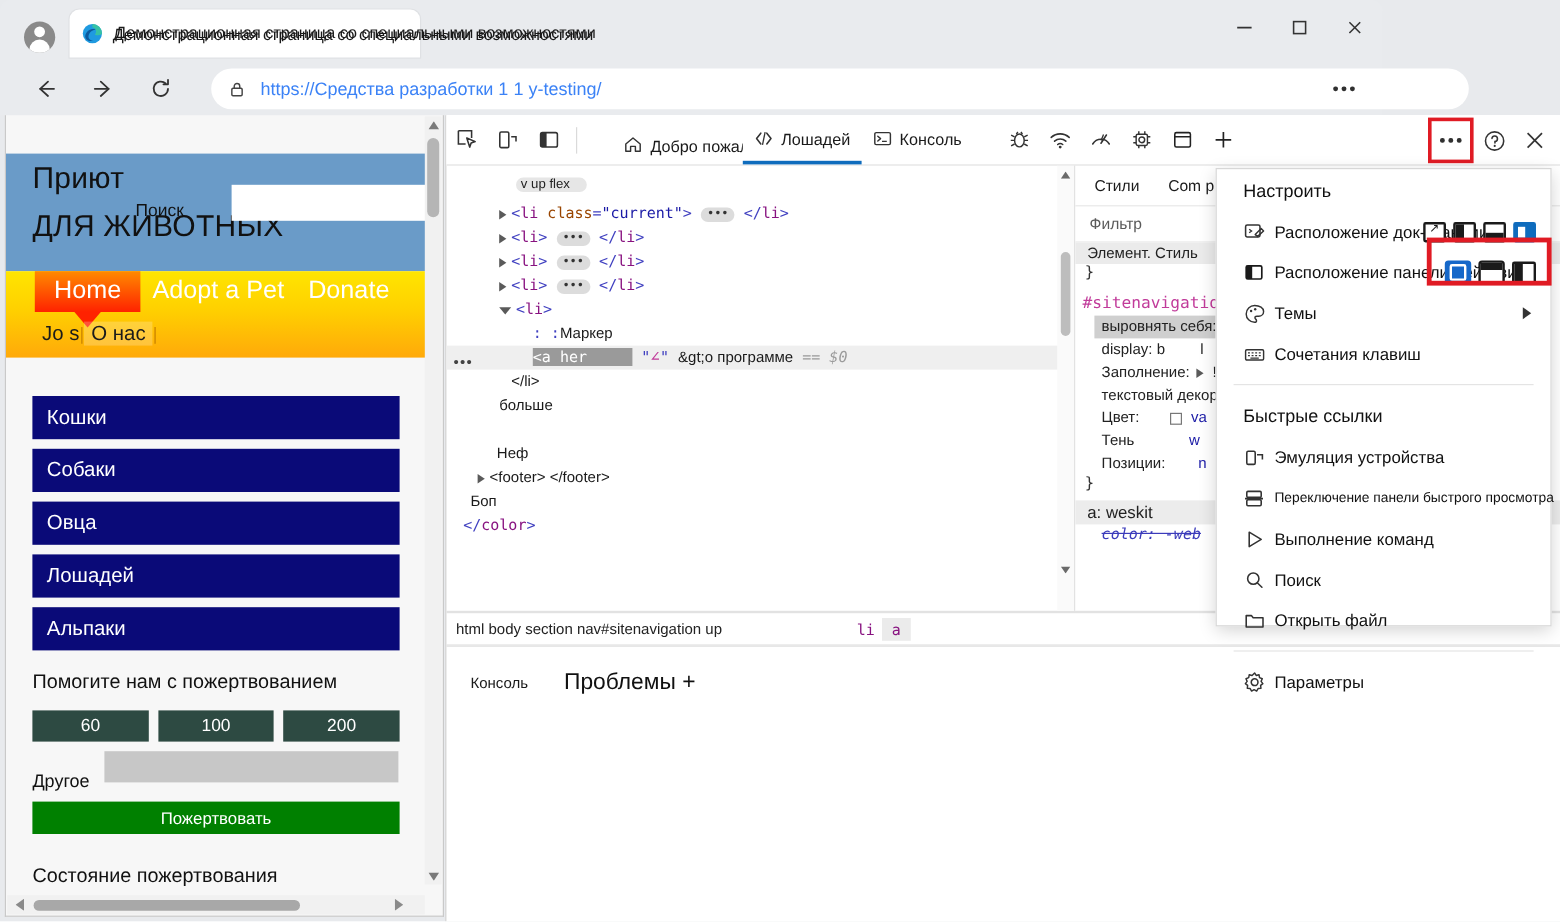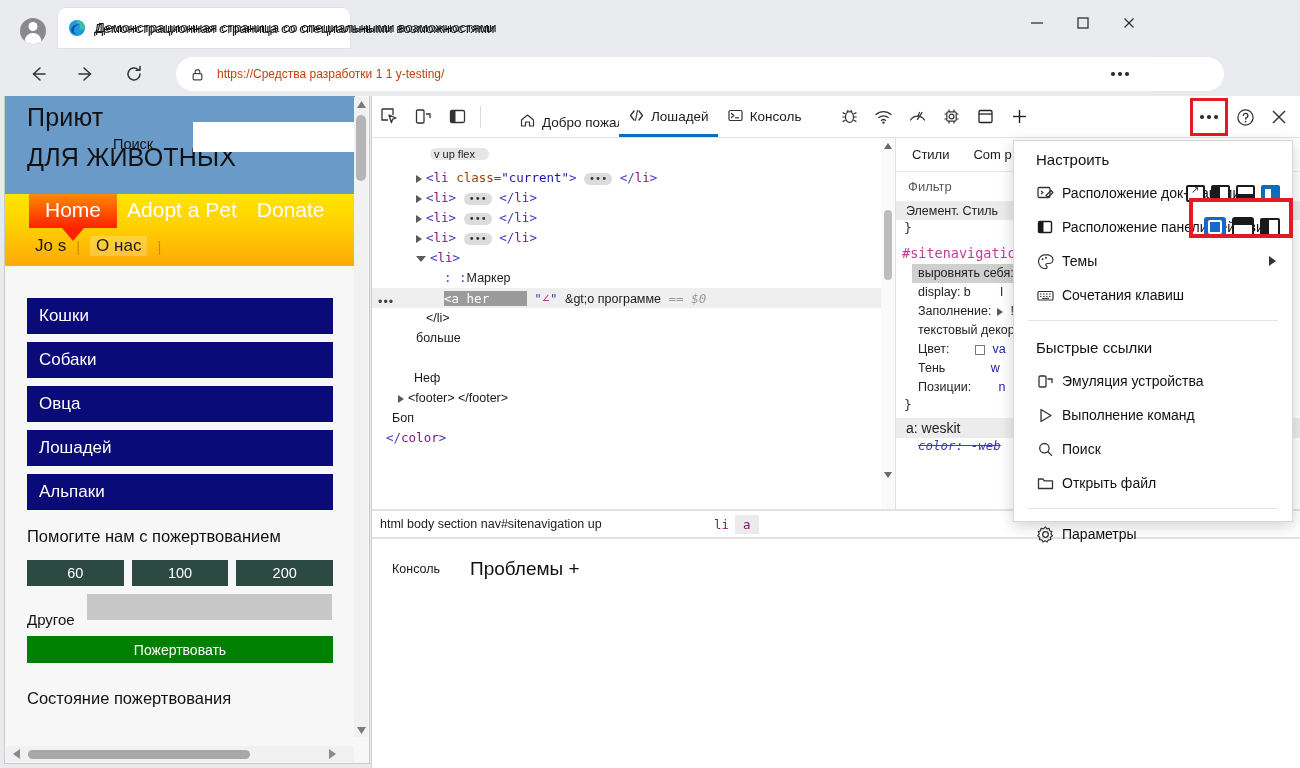--- a/index.html
+++ b/index.html
@@ -59,36 +59,37 @@
 
   .nav-row { position: absolute; left: 0; top: 52px; width: 1300px; height: 44px; display: flex; align-items: center; }
   .nav-btn { width: 40px; height: 40px; margin-left: 8px; display: flex; align-items: center; justify-content: center; }
   .nav-btn:first-child { margin-left: 18px; }
   .omnibox {
     position: absolute; left: 176px; top: 57px; width: 1048px; height: 34px;
     background: #ffffff; border-radius: 17px; display: flex; align-items: center;
     padding: 0 14px;
   }
   .omnibox .lock { margin-right: 12px; display: flex; }
-  .omnibox-text { font-size: 12px; color: #c2410c; white-space: nowrap; }
+  .omnibox-text { font-size: 15px; color: #3b82f6; white-space: nowrap; }
   .chrome-more { position: absolute; right: 14px; top: 58px; width: 36px; height: 32px; display: flex; align-items: center; justify-content: center; }
   .dots { display: flex; gap: 3.5px; }
   .dots i { width: 3.6px; height: 3.6px; border-radius: 50%; background: #303030; display: block; }
 
   
   .viewport {
     position: absolute; left: 4px; top: 96px; width: 366px; height: 668px;
     background: #f7f7f7; overflow: hidden;
     border: 1px solid #c9c9c9; border-top: none;
   }
   .page-inner { position: absolute; left: 0; top: 0; width: 350px; height: 648px; overflow: hidden; }
 
   .site-header {
     position: relative; width: 350px; height: 98px; background: #6a9bc8;
     padding: 6px 0 0 22px;
+    margin-top: 32px;
   }
   .site-title-1 { font-size: 25px; color: #111; letter-spacing: .2px; line-height: 30px; }
   .site-title-2 { font-size: 25px; color: #111; letter-spacing: .2px; line-height: 30px; margin-top: 10px; }
   .search-label { position: absolute; left: 108px; top: 40px; font-size: 14.5px; color: #111; }
   .search-input {
     position: absolute; left: 188px; top: 26px; width: 186px; height: 30px;
     background: #ffffff; border: none;
   }
 
   .navbar {
@@ -101,21 +102,21 @@
     background: linear-gradient(180deg,#ff8a00 0%, #ff2200 100%);
     color: #ffffff; font-size: 21px; padding: 4px 16px 6px 16px; position: relative;
   }
   .nav-item-home::after {
     content: ""; position: absolute; left: 50%; transform: translateX(-50%);
     bottom: -13px; width: 0; height: 0;
     border-left: 11px solid transparent; border-right: 11px solid transparent;
     border-top: 13px solid #ff2200;
   }
   .nav-item { color: #ffffff; font-size: 21px; padding: 4px 10px 6px 10px; }
-  .nav-secondary { display: flex; align-items: center; padding-left: 30px; margin-top: 6px; gap: 10px; }
+  .nav-secondary { display: flex; align-items: center; padding-left: 30px; margin-top: 6px; }
   .nav-sub { font-size: 17px; color: #1b1b1b; position: relative; }
   .nav-sub.boxed { background: rgba(255,255,255,0.22); padding: 0 6px; }
   .nav-sep { color: #d08a00; font-size: 15px; }
 
   .page-body { padding: 0 22px; background: #f7f7f7; width: 350px; }
   .cat-list { padding-top: 32px; }
   .cat-btn {
     background: #0a0a78; color: #ffffff; font-size: 17px;
     height: 36px; display: flex; align-items: center; padding-left: 12px;
     margin-bottom: 8px;
@@ -696,20 +697,30 @@
     <div class="menu-item">
       <span class="mi-ico">
         <svg width="19" height="19" viewBox="0 0 19 19">
             <rect x="3" y="4" width="7" height="11" rx="1.2" fill="none" stroke="#333" stroke-width="1.3"></rect>
             <path d="M11.5 7 H16 V11" fill="none" stroke="#333" stroke-width="1.3"></path>
           </svg>
       </span>
       <span class="mi-label">Эмуляция устройства</span>
     </div>
 
+    <div class="menu-item">
+      <span class="mi-ico">
+        <svg width="19" height="19" viewBox="0 0 19 19">
+            <rect x="3" y="3.5" width="12" height="5" rx="1" fill="none" stroke="#333" stroke-width="1.3"></rect>
+            <rect x="3" y="10.5" width="12" height="5" rx="1" fill="none" stroke="#333" stroke-width="1.3"></rect>
+            <line x1="1.5" y1="9.5" x2="16.5" y2="9.5" stroke="#333" stroke-width="1.3"></line>
+          </svg>
+      </span>
+      <span class="mi-label small">Переключение панели быстрого просмотра</span>
+    </div>
 
     <div class="menu-item">
       <span class="mi-ico">
         <svg width="19" height="19" viewBox="0 0 19 19">
             <polygon points="5,3.5 15,9.5 5,15.5" fill="none" stroke="#333" stroke-width="1.3" stroke-linejoin="round"></polygon>
           </svg>
       </span>
       <span class="mi-label">Выполнение команд</span>
     </div>
 

